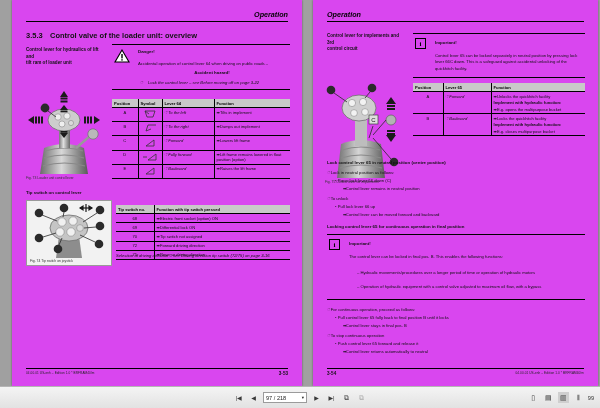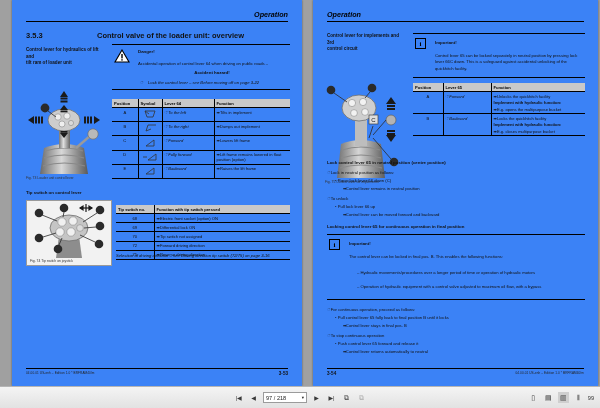--- a/index.html
+++ b/index.html
@@ -6,21 +6,21 @@
   html, body {
     width: 600px; height: 408px;
     background: #9a9a9a;
     font-family: "Liberation Sans", sans-serif;
     overflow: hidden;
   }
   #viewer { position: relative; width: 600px; height: 408px; background: #a0a0a0; }
 
   .pages { position: absolute; left: 0; top: 0; width: 600px; height: 386px; display: flex; }
   .page {
-    position: relative; background: #3b82f6; height: 386px; overflow: hidden;
+    position: relative; background: #d946ef; height: 386px; overflow: hidden;
     box-shadow: 0 0 2px rgba(0,0,0,0.45);
   }
   .page-left  { width: 290px; margin-left: 12px; }
   .page-right { width: 285px; margin-left: 11px; }
 
   .pg-inner { position: absolute; left: 0; top: 0; right: 0; bottom: 0; }
 
   
   .hdr { position: absolute; font-style: italic; font-weight: bold; font-size: 7.2px; color: #000; }
   .hdr-rule { position: absolute; height: 1px; background: #000; }
@@ -96,21 +96,21 @@
 
   <div class="pages">
 
     <div class="page page-left">
       <div class="pg-inner">
 
         <div class="hdr" style="right:14px; top:10px;">Operation</div>
         <div class="hdr-rule" style="left:14px; right:14px; top:21px;"></div>
 
         <div class="t sec-no" style="left:14px; top:31px;">3.5.3</div>
-        <div class="t sec-ti" style="left:38px; top:31px;margin-left:47px;">Control valve of the loader unit: overview</div>
+        <div class="t sec-ti" style="left:38px; top:31px;">Control valve of the loader unit: overview</div>
 
         <div class="t margin-note" style="left:14px; top:47px; width:76px; white-space:pre-line;">Control lever for hydraulics of lift and
 tilt ram of loader unit</div>
 
         <div class="adm" style="left:100px; top:44px; width:178px; height:46px;">
           <div class="adm-rule" style="top:0;"></div>
           <div class="tri-wrap" style="left:2px; top:5px;">
             <svg width="16" height="14" viewBox="0 0 16 14">
               <polygon points="8,1 15,13 1,13" fill="#ffffff" stroke="#000" stroke-width="1.1"></polygon>
               <rect x="7.3" y="5" width="1.4" height="4.4" fill="#000"></rect>

